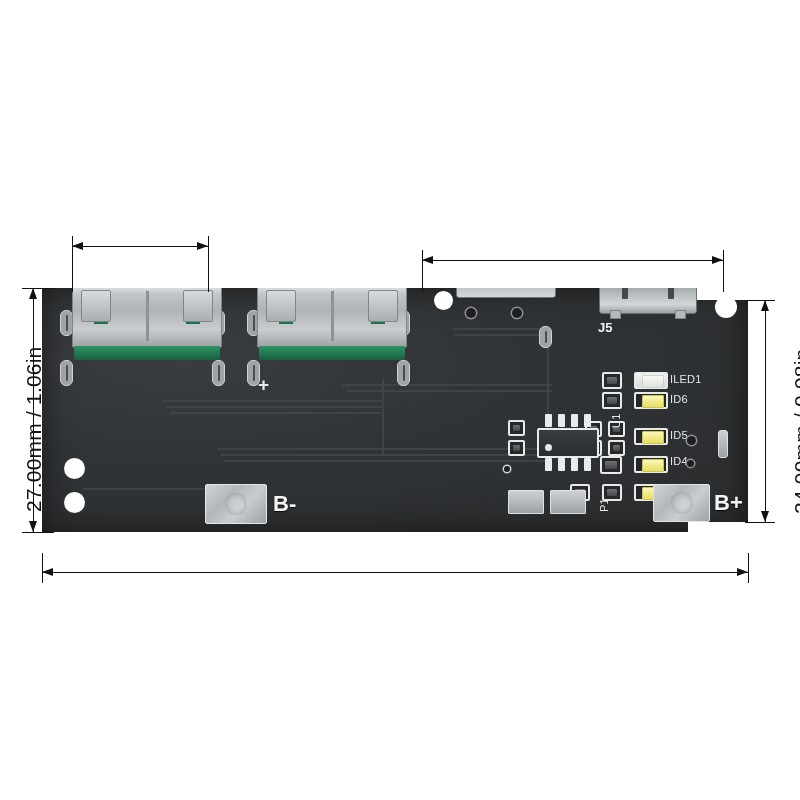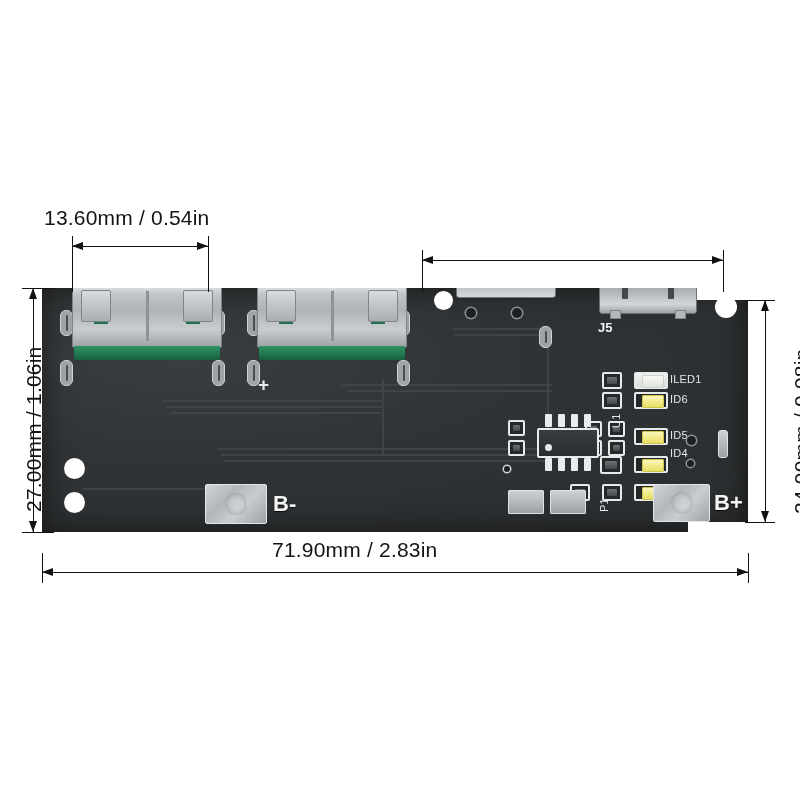--- a/index.html
+++ b/index.html
@@ -268,21 +268,21 @@
     <div class="led-frame" style="left:592px;top:104px;"></div>
     <div class="led" style="left:600px;top:107px;"></div>
     <div class="silk-ref" style="left:628px;top:105px;font-size:11px;">ID6</div>
 
     <div class="led-frame" style="left:592px;top:140px;"></div>
     <div class="led" style="left:600px;top:143px;"></div>
     <div class="silk-ref" style="left:628px;top:141px;font-size:11px;">ID5</div>
 
     <div class="led-frame" style="left:592px;top:168px;"></div>
     <div class="led" style="left:600px;top:171px;"></div>
-    <div class="silk-ref" style="left:628px;top:159px;font-size:11px;">ID4</div>
+    <div class="silk-ref" style="left:628px;top:167px;font-size:11px;">ID4</div>
 
     <div class="led-frame" style="left:592px;top:196px;"></div>
     <div class="led" style="left:600px;top:199px;"></div>
     <div class="silk-ref" style="left:628px;top:197px;font-size:11px;">ID3</div>
 
     <div class="smd-frame" style="left:560px;top:84px;width:20px;height:17px;"></div>
     <div class="smd-frame" style="left:560px;top:104px;width:20px;height:17px;"></div>
     <div class="smd-frame" style="left:558px;top:168px;width:22px;height:18px;"></div>
     <div class="smd-frame" style="left:560px;top:196px;width:20px;height:17px;"></div>
     <div class="smd-frame" style="left:528px;top:196px;width:20px;height:17px;"></div>
@@ -316,21 +316,20 @@
     <div class="via" style="left:645px;top:172px;width:7px;height:7px;"></div>
     <div class="cap" style="left:676px;top:142px;width:8px;height:26px;border-radius:3px;"></div>
 
     <div class="term-pad" style="left:163px;top:196px;width:60px;height:38px;"></div>
     <div class="term-label" style="left:231px;top:203px;">B-</div>
 
     <div class="term-pad" style="left:611px;top:196px;width:55px;height:36px;"></div>
     <div class="term-label" style="left:672px;top:202px;">B+</div>
   </div>
 
-  <div class="dim-text" style="left:44px;top:206px;">13.60mm / 0.54in</div>
   <div class="vline" style="left:72px;top:236px;height:56px;"></div>
   <div class="vline" style="left:208px;top:236px;height:56px;"></div>
   <div class="hline" style="left:72px;top:246px;width:136px;"></div>
   <div class="arrow left" style="left:72px;top:242px;"></div>
   <div class="arrow right" style="left:197px;top:242px;"></div>
 
   <div class="vline" style="left:422px;top:250px;height:42px;"></div>
   <div class="vline" style="left:723px;top:250px;height:42px;"></div>
   <div class="hline" style="left:422px;top:260px;width:301px;"></div>
   <div class="arrow left" style="left:422px;top:256px;"></div>
@@ -343,20 +342,19 @@
   <div class="arrow up" style="left:29px;top:288px;"></div>
   <div class="arrow down" style="left:29px;top:521px;"></div>
 
   <div class="dim-text vertical" style="left:790px;top:514px;transform:rotate(-90deg);">24.90mm / 0.98in</div>
   <div class="hline" style="left:745px;top:300px;width:30px;"></div>
   <div class="hline" style="left:745px;top:522px;width:30px;"></div>
   <div class="vline" style="left:765px;top:300px;height:222px;"></div>
   <div class="arrow up" style="left:761px;top:300px;"></div>
   <div class="arrow down" style="left:761px;top:511px;"></div>
 
-  <div class="dim-text" style="left:272px;top:538px;">71.90mm / 2.83in</div>
   <div class="vline" style="left:42px;top:553px;height:30px;"></div>
   <div class="vline" style="left:748px;top:553px;height:30px;"></div>
   <div class="hline" style="left:42px;top:572px;width:706px;"></div>
   <div class="arrow left" style="left:42px;top:568px;"></div>
   <div class="arrow right" style="left:737px;top:568px;"></div>
 
 </div>
 
 </body></html>

